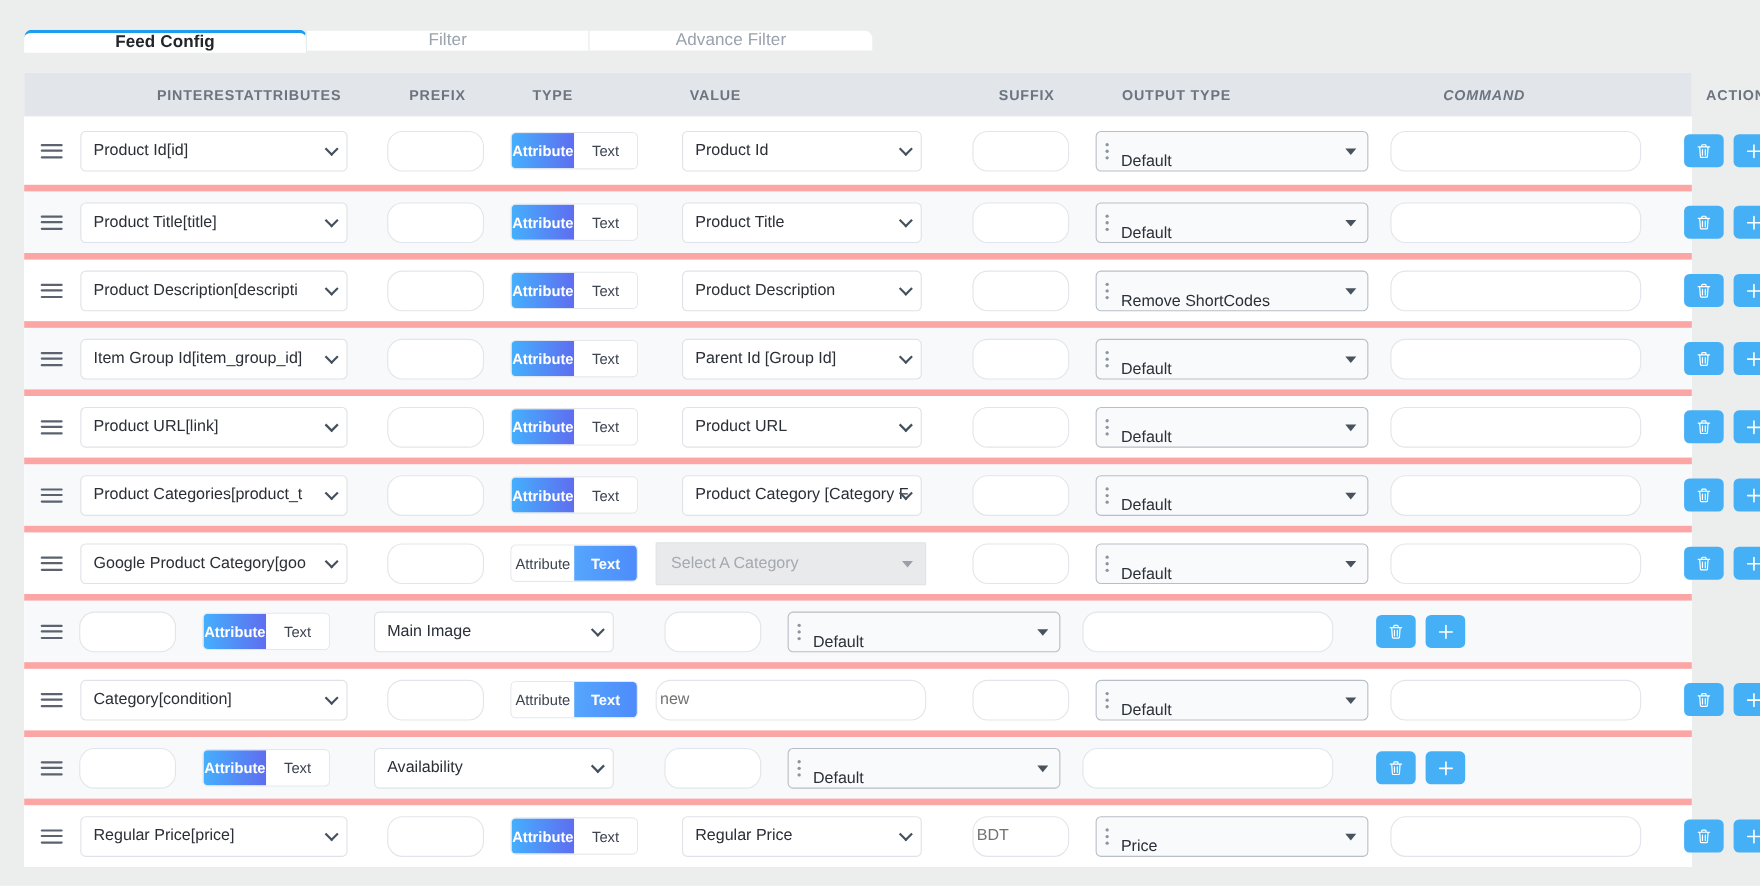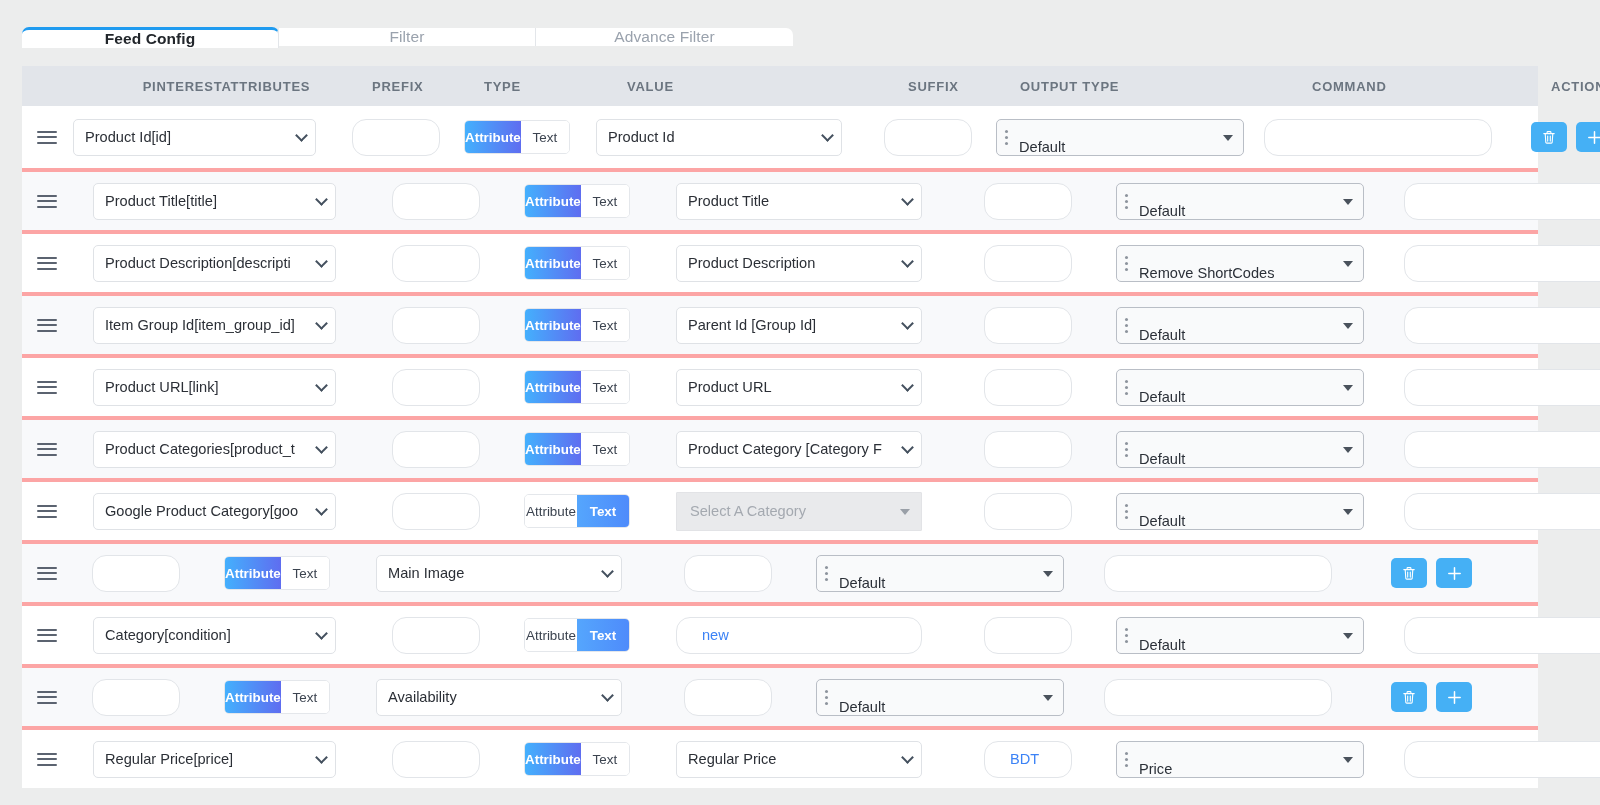--- a/index.html
+++ b/index.html
@@ -79,31 +79,31 @@
   .c-output { width: 268px; flex: 0 0 268px; }
   .c-cmd    { width: 238px; flex: 0 0 238px; }
   .c-action { width: 136px; flex: 0 0 136px; }
 
   .thead .c-attr   { padding-left: 29px; text-align: center; }
   .thead .c-prefix { padding-left: 0px; margin-left: 20px; }
   .thead .c-type   { padding-left: 0px; }
   .thead .c-value  { padding-left: 11px; }
   .thead .c-suffix { padding-left: 4px; }
   .thead .c-output { padding-left: 4px; }
-  .thead .c-cmd    { padding-left: 28px; }
+  .thead .c-cmd    { padding-left: 28px; font-style: italic; }
   .thead .c-action { padding-left: 29px; }
 
   .row {
     height: 62px;
     display: flex;
     align-items: center;
     background: #ffffff;
   }
   .row.alt { background: #f8f9fb; }
-  .row + .row { border-top: 4px solid #fca5a5; gap: 20px; }
+  .row + .row { border-top: 6px solid #fca5a5; }
 
   
   .c-handle { display: flex; align-items: center; justify-content: center; }
   .drag {
     width: 20px; height: 13px;
     display: flex; flex-direction: column; justify-content: space-between;
     cursor: grab;
   }
   .drag span { display: block; height: 2px; background: #5b6370; border-radius: 1px; }
 
@@ -126,32 +126,32 @@
   .sel .chev {
     position: absolute;
     right: 9px; top: 50%;
     width: 9px; height: 9px;
     margin-top: -6px;
     border-right: 2px solid #44505e;
     border-bottom: 2px solid #44505e;
     transform: rotate(45deg);
   }
   .sel-attr  { width: 243px; margin-left: 1px; }
-  .sel-value { width: 246px; }
+  .sel-value { width: 218px; margin-left: 24px; }
 
   
   .inp {
     height: 37px;
     background: #ffffff;
     border: 1px solid #e2e5e9;
     border-radius: 14px;
     display: flex; align-items: center;
-    padding: 0 25px;
+    padding: 0 3px;
     font-size: 14.6px;
-    color: #3b82f6;
+    color: #737373;
     cursor: text;
   }
   .inp-prefix { width: 88px; }
   .inp-suffix { width: 88px; }
   .inp-value  { width: 246px; }
   .inp-cmd    { width: 228px; }
 
   
   .sel-disabled {
     width: 246px;
@@ -170,21 +170,21 @@
     position: absolute; right: 11px; top: 50%; margin-top: -2px;
     width: 0; height: 0;
     border-left: 5px solid transparent;
     border-right: 5px solid transparent;
     border-top: 6px solid #9aa0a8;
   }
 
   
   .toggle {
     display: flex;
-    width: 106px;
+    width: 116px;
     height: 34px;
     border-radius: 5px;
     overflow: hidden;
     border: 1px solid #e4e7eb;
     background: #fff;
     cursor: pointer;
   }
   .toggle .seg {
     flex: 1 1 50%;
     display: flex; align-items: center; justify-content: center;

